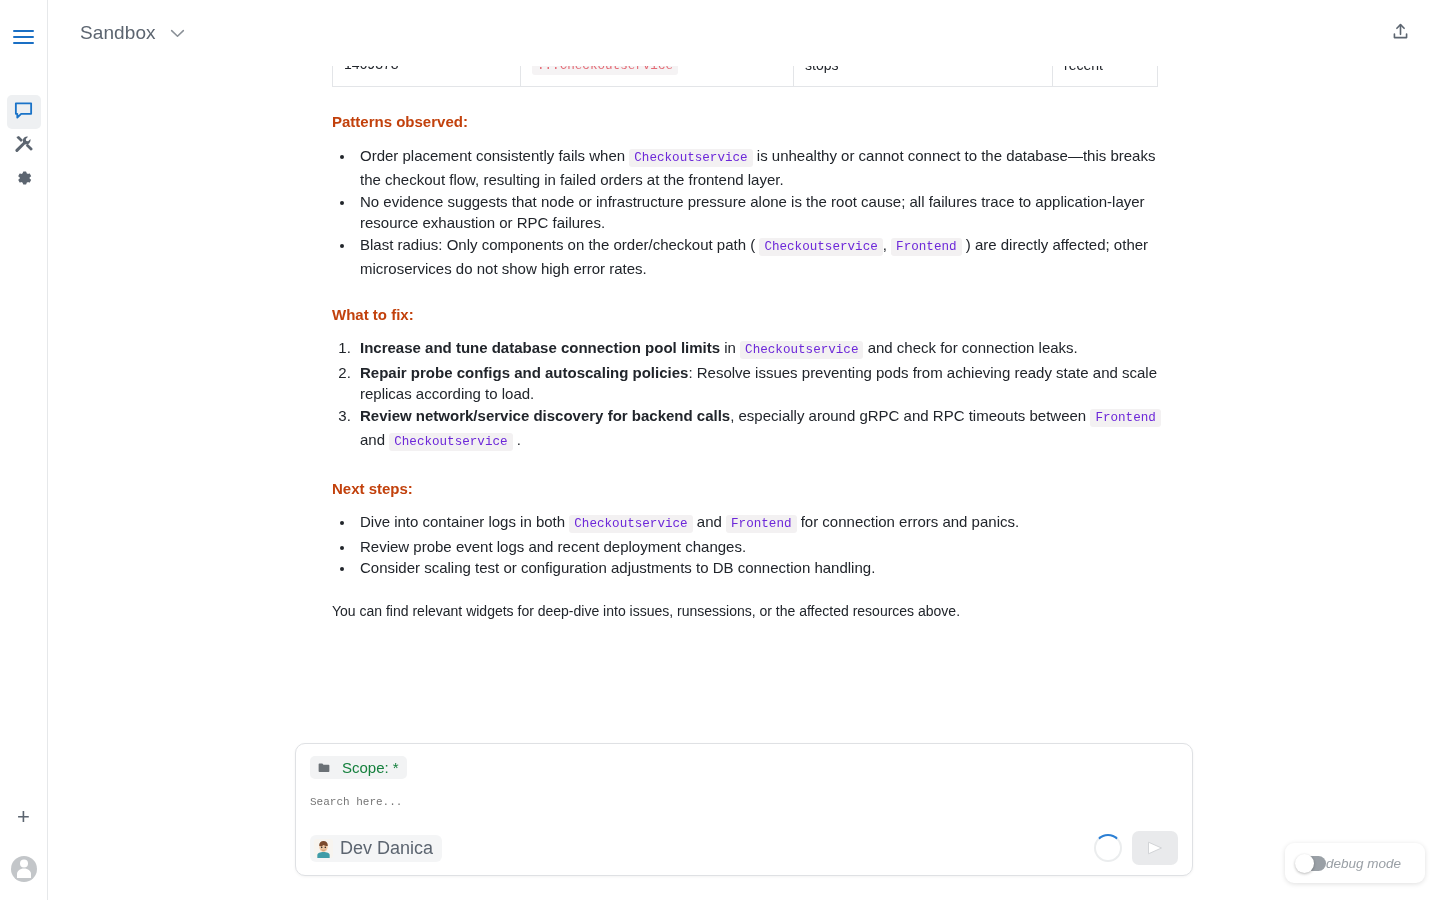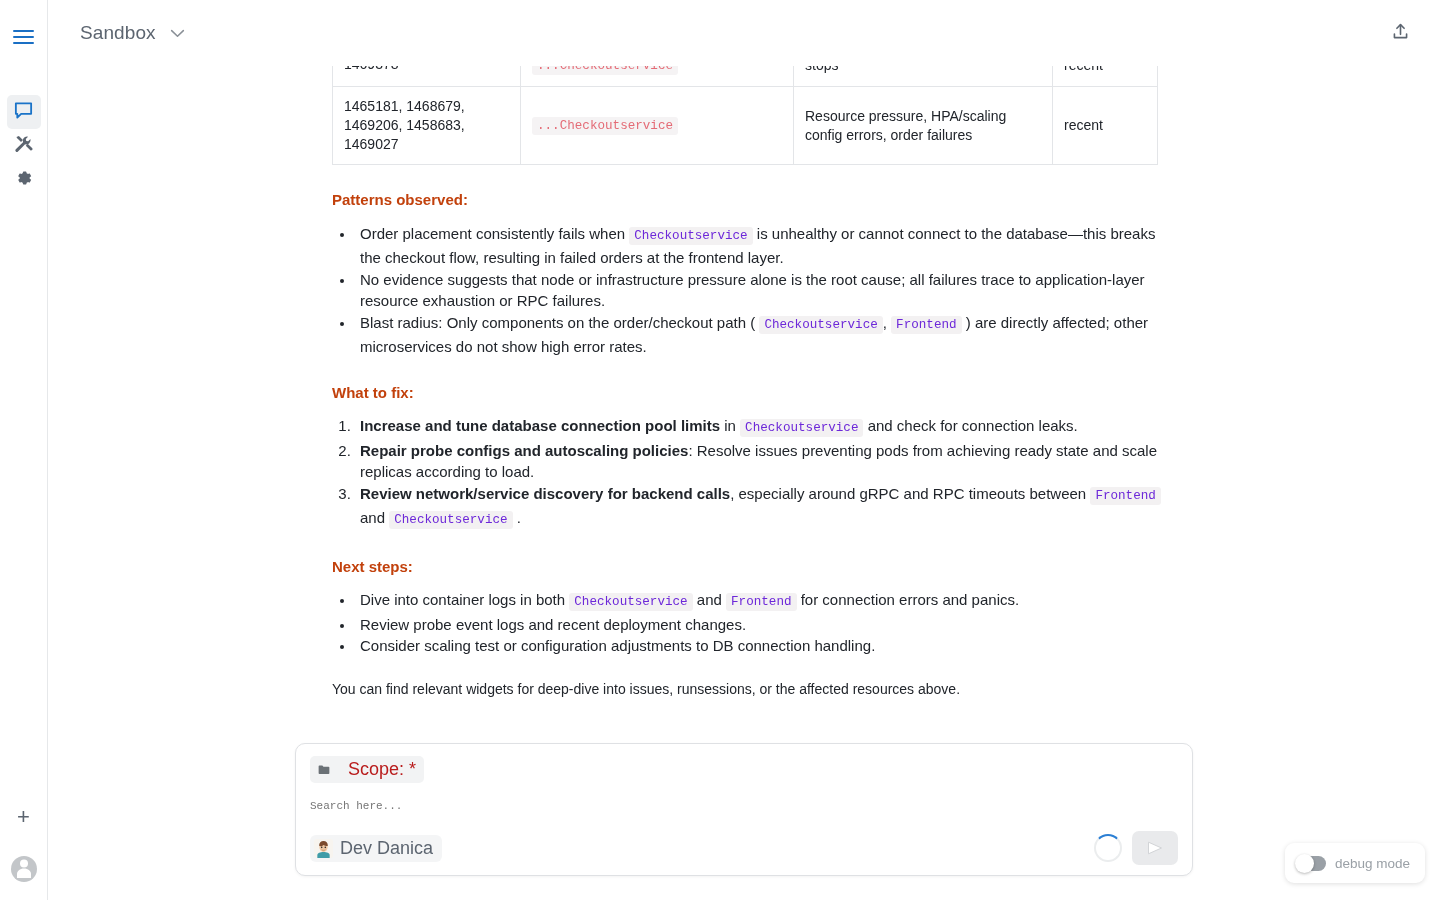--- a/index.html
+++ b/index.html
@@ -130,23 +130,23 @@
     position: absolute; left: 295px; top: 743px;
     width: 898px; height: 133px;
     background: #ffffff;
     border: 1px solid #dfe1e4;
     border-radius: 10px;
     box-shadow: 0 1px 3px rgba(0,0,0,.05);
     padding: 12px 14px 10px 14px;
     z-index: 12;
   }
   #scope-chip {
-    display: inline-flex; align-items: center; gap: 18px;
+    display: inline-flex; align-items: center; gap: 12px;
     background: #f2f3f4; border-radius: 5px;
-    padding: 3px 8px; font-size: 18px; color: #b91c1c;
+    padding: 3px 8px; font-size: 15px; color: #15803d;
     cursor: pointer;
   }
   #composer-input {
     margin-top: 17px;
     font-family: "Liberation Mono", monospace;
     font-size: 11px; color: #9aa0a6;
     border: none; outline: none; background: transparent;
     width: 100%;
   }
   #composer-footer {
@@ -172,23 +172,24 @@
     display: flex; align-items: center; justify-content: center;
     cursor: pointer; border: none;
   }
 
   
   #debug-panel {
     position: absolute; left: 1285px; top: 843px;
     width: 140px; height: 40px;
     background: #ffffff; border-radius: 9px;
     box-shadow: 0 1px 5px rgba(0,0,0,.13);
-    display: flex; align-items: center; gap: 9px;
+    display: flex; align-items: center; 
     padding: 0 12px;
     z-index: 30;
+    font-style: italic;
   }
   #debug-switch {
     width: 29px; height: 15px; border-radius: 8px;
     background: #9aa0a6; position: relative; cursor: pointer; flex: none;
   }
   #debug-switch .knob {
     position: absolute; left: -2px; top: -2px;
     width: 19px; height: 19px; border-radius: 50%;
     background: #ffffff; box-shadow: 0 1px 3px rgba(0,0,0,.28);
   }
@@ -276,26 +277,20 @@
 
 <div id="convo">
   <div id="message">
 
     <table class="evidence">
       <tbody id="evidence-body">
           <tr class="clipped">
             <td class="c1">1469378</td>
             <td class="c2"><code class="chip pale">...Checkoutservice</code></td>
             <td class="c3">stops</td>
-            <td class="c4">recent</td>
-          </tr>
-          <tr>
-            <td class="c1">1465181, 1468679, 1469206, 1458683, 1469027</td>
-            <td class="c2"><code class="chip pale">...Checkoutservice</code></td>
-            <td class="c3">Resource pressure, HPA/scaling config errors, order failures</td>
             <td class="c4">recent</td>
           </tr>
         </tbody>
     </table>
 
     <h3 class="sec">Patterns observed:</h3>
     <ul class="bullets" id="patterns-list">
         <li>Order placement consistently fails when <code class="chip">Checkoutservice</code> is unhealthy or cannot connect to the database—this breaks the checkout flow, resulting in failed orders at the frontend layer.</li>
         <li>No evidence suggests that node or infrastructure pressure alone is the root cause; all failures trace to application-layer resource exhaustion or RPC failures.</li>
         <li>Blast radius: Only components on the order/checkout path ( <code class="chip">Checkoutservice</code>, <code class="chip">Frontend</code> ) are directly affected; other microservices do not show high error rates.</li>

